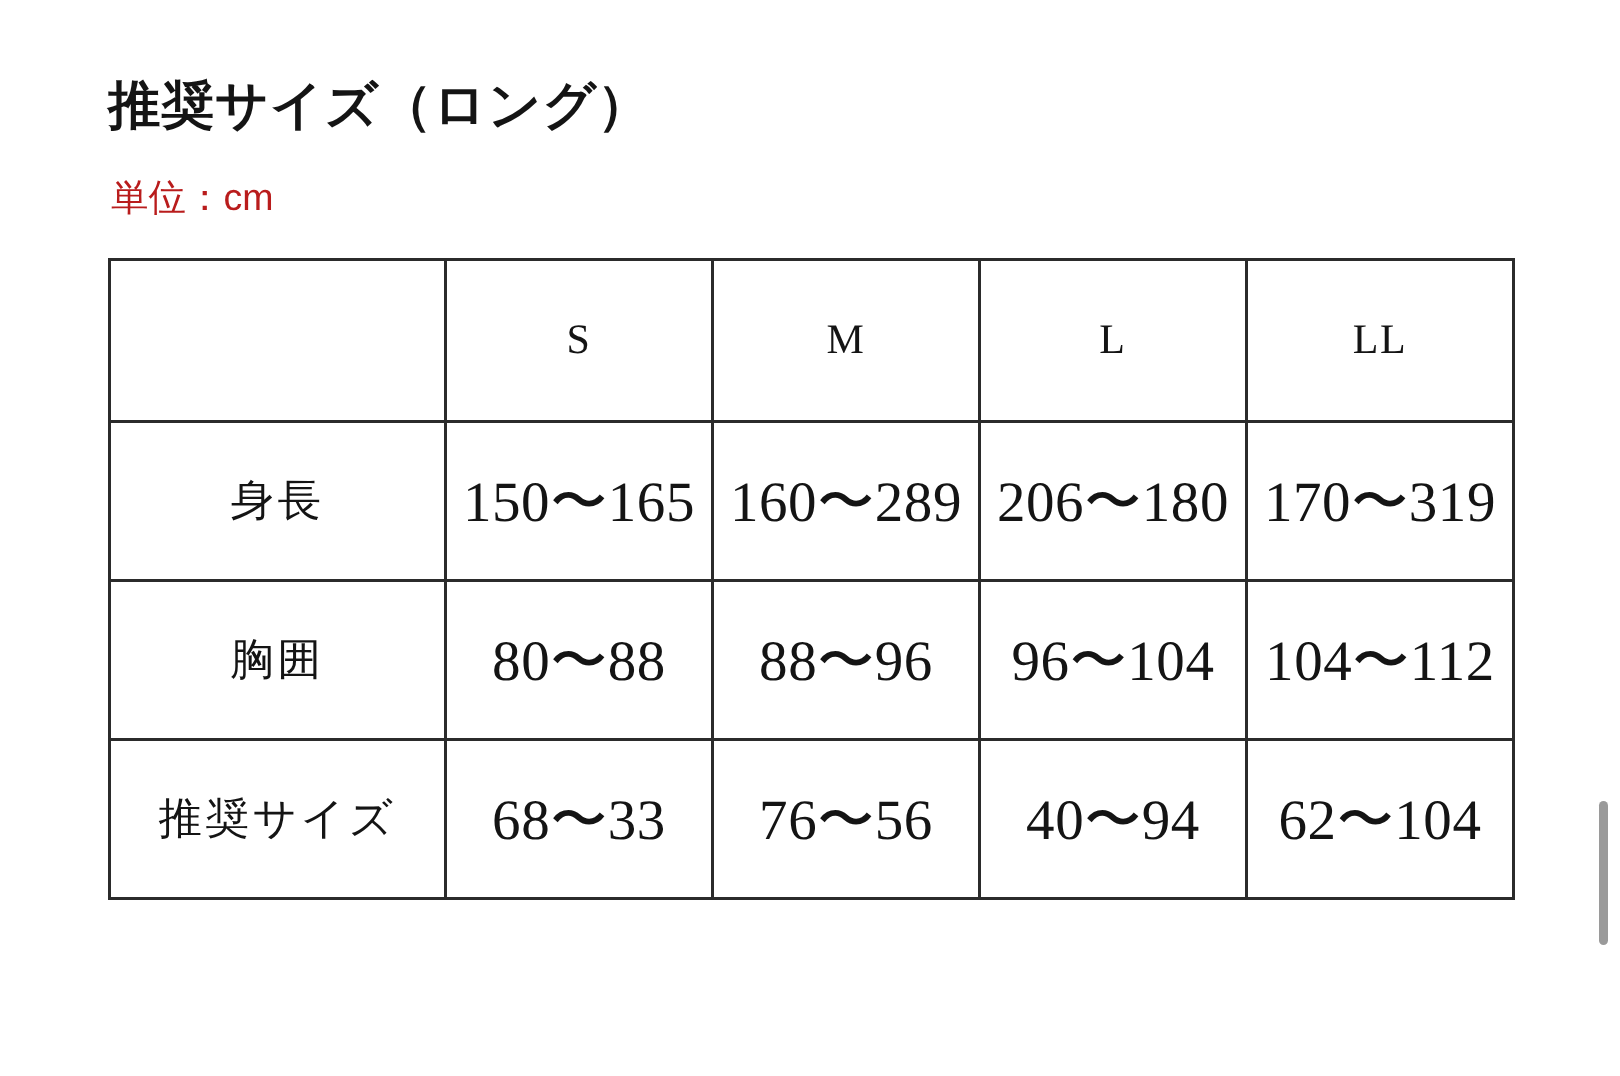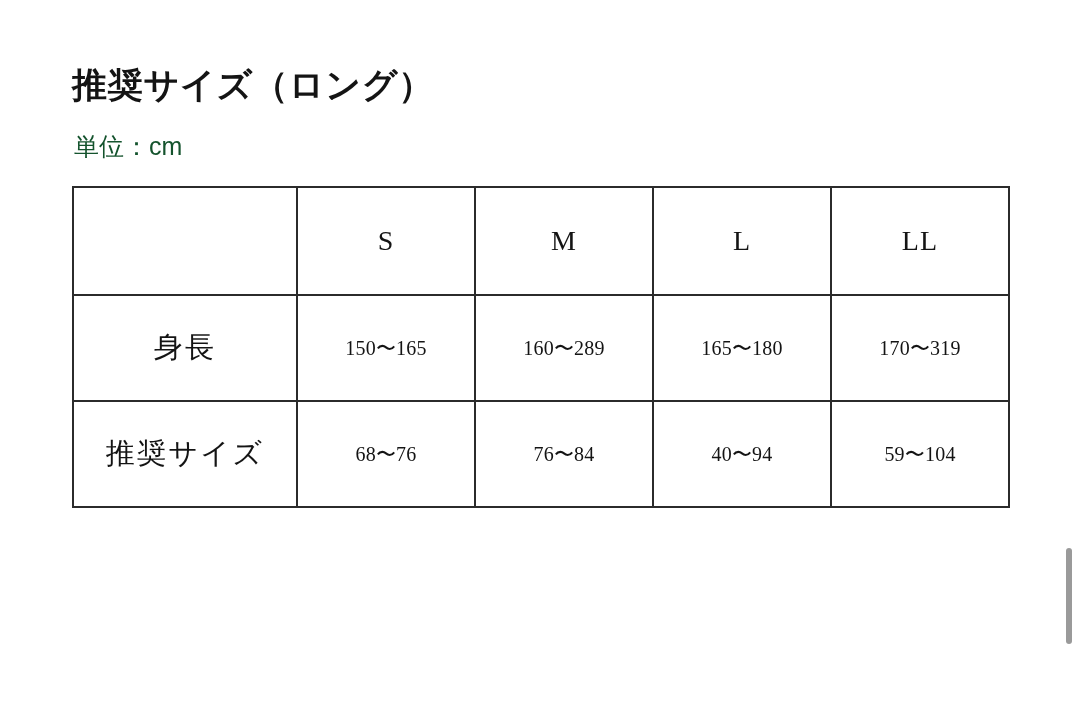--- a/index.html
+++ b/index.html
@@ -11,21 +11,21 @@
     width: 1080px;
     height: 717px;
     position: relative;
     font-family: "Liberation Sans", "DejaVu Sans", sans-serif;
     color: #1a1a1a;
     overflow: hidden;
   }
   .page {
     position: absolute;
     left: 0;
-    top: 14px;
+    top: 0;
     width: 1080px;
     height: 539px;
     background: #ffffff;
   }
   .content {
     position: absolute;
     left: 72px;
     top: 48px;
     width: 936px;
   }
@@ -35,21 +35,21 @@
     letter-spacing: 0.02em;
     line-height: 1.3;
     margin: 0 0 22px 0;
     color: #141414;
   }
   .unit {
     font-size: 25px;
     font-weight: 400;
     line-height: 1.3;
     margin: 0 0 24px 2px;
-    color: #14532d;
+    color: #b91c1c;
   }
   table.size-table {
     border-collapse: collapse;
     table-layout: fixed;
     width: 936px;
     background: #ffffff;
   }
   table.size-table td,
   table.size-table th {
     border: 2px solid #2b2b2b;
@@ -68,21 +68,21 @@
   thead th {
     height: 104px;
     font-size: 28px;
     letter-spacing: 0.04em;
   }
   thead th.blank-head {
     font-size: 0;
   }
   tbody td {
     height: 102px;
-    font-size: 20px;
+    font-size: 38px;
     letter-spacing: 0.01em;
   }
   tbody td.row-label {
     font-family: "Liberation Sans", "DejaVu Sans", sans-serif;
     font-size: 29px;
     letter-spacing: 0.08em;
     border-radius: 31px;
   }
   .scrollbar {
     position: absolute;
@@ -118,29 +118,36 @@
           <th>M</th>
           <th>L</th>
           <th>LL</th>
         </tr>
       </thead>
       <tbody>
         <tr>
           <td class="row-label">身長</td>
           <td>150〜165</td>
           <td>160〜289</td>
-          <td>165〜180</td>
+          <td>206〜180</td>
           <td>170〜319</td>
         </tr>
         <tr>
+          <td class="row-label">胸囲</td>
+          <td>80〜88</td>
+          <td>88〜96</td>
+          <td>96〜104</td>
+          <td>104〜112</td>
+        </tr>
+        <tr>
           <td class="row-label">推奨サイズ</td>
-          <td>68〜76</td>
-          <td>76〜84</td>
+          <td>68〜33</td>
+          <td>76〜56</td>
           <td>40〜94</td>
-          <td>59〜104</td>
+          <td>62〜104</td>
         </tr>
       </tbody>
     </table>
 
   </div>
 
   <div class="scrollbar"></div>
 </div>
 
 </body></html>

